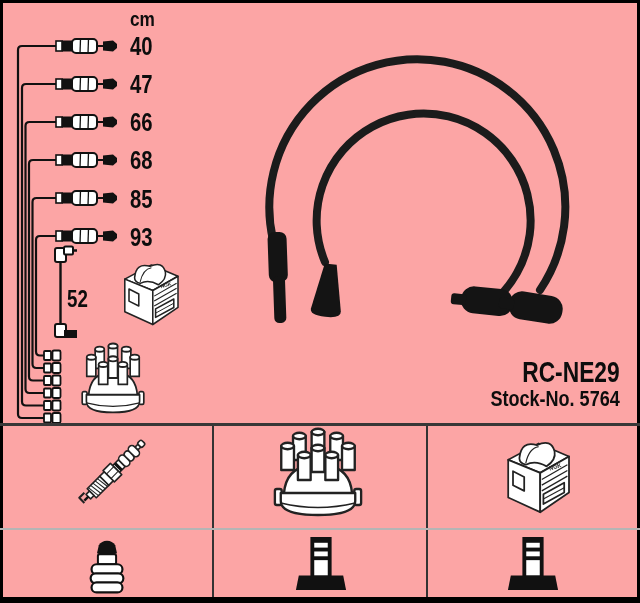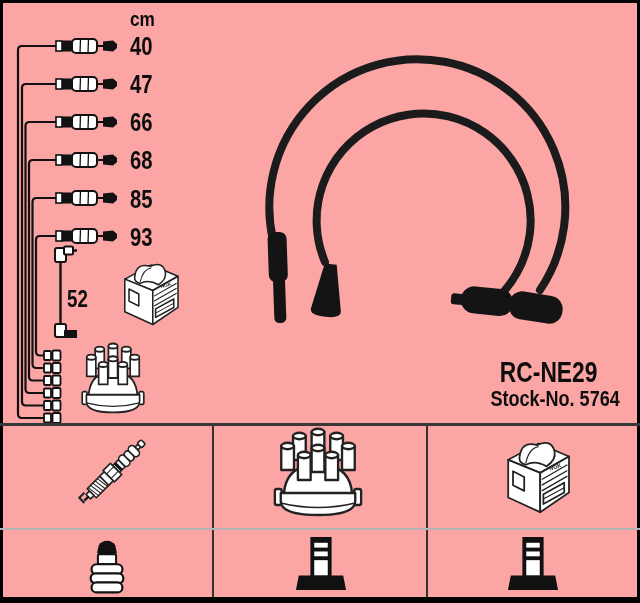--- a/index.html
+++ b/index.html
@@ -16,21 +16,21 @@
   .num{
     position:absolute;left:130px;font-weight:bold;font-size:26px;line-height:22px;
     color:#0d0d0d;transform:scaleX(0.78);transform-origin:0 50%;white-space:nowrap;
   }
   #unit-label{
     position:absolute;left:130px;top:10px;font-weight:bold;font-size:21px;line-height:18px;
     color:#0d0d0d;transform:scaleX(0.82);transform-origin:0 50%;
   }
   #len-52{left:67px;font-size:24px;}
   #product-block{
-    position:absolute;right:20px;top:357px;text-align:left;color:#0d0d0d;
+    position:absolute;right:20px;top:357px;text-align:right;color:#0d0d0d;
   }
   #product-model{
     font-weight:bold;font-size:30px;line-height:29px;white-space:nowrap;
     transform:scaleX(0.76);transform-origin:100% 50%;
   }
   #product-stock{
     font-weight:bold;font-size:22px;line-height:21px;margin-top:2px;white-space:nowrap;
     transform:scaleX(0.82);transform-origin:100% 50%;
   }
   .gridline{position:absolute;}

